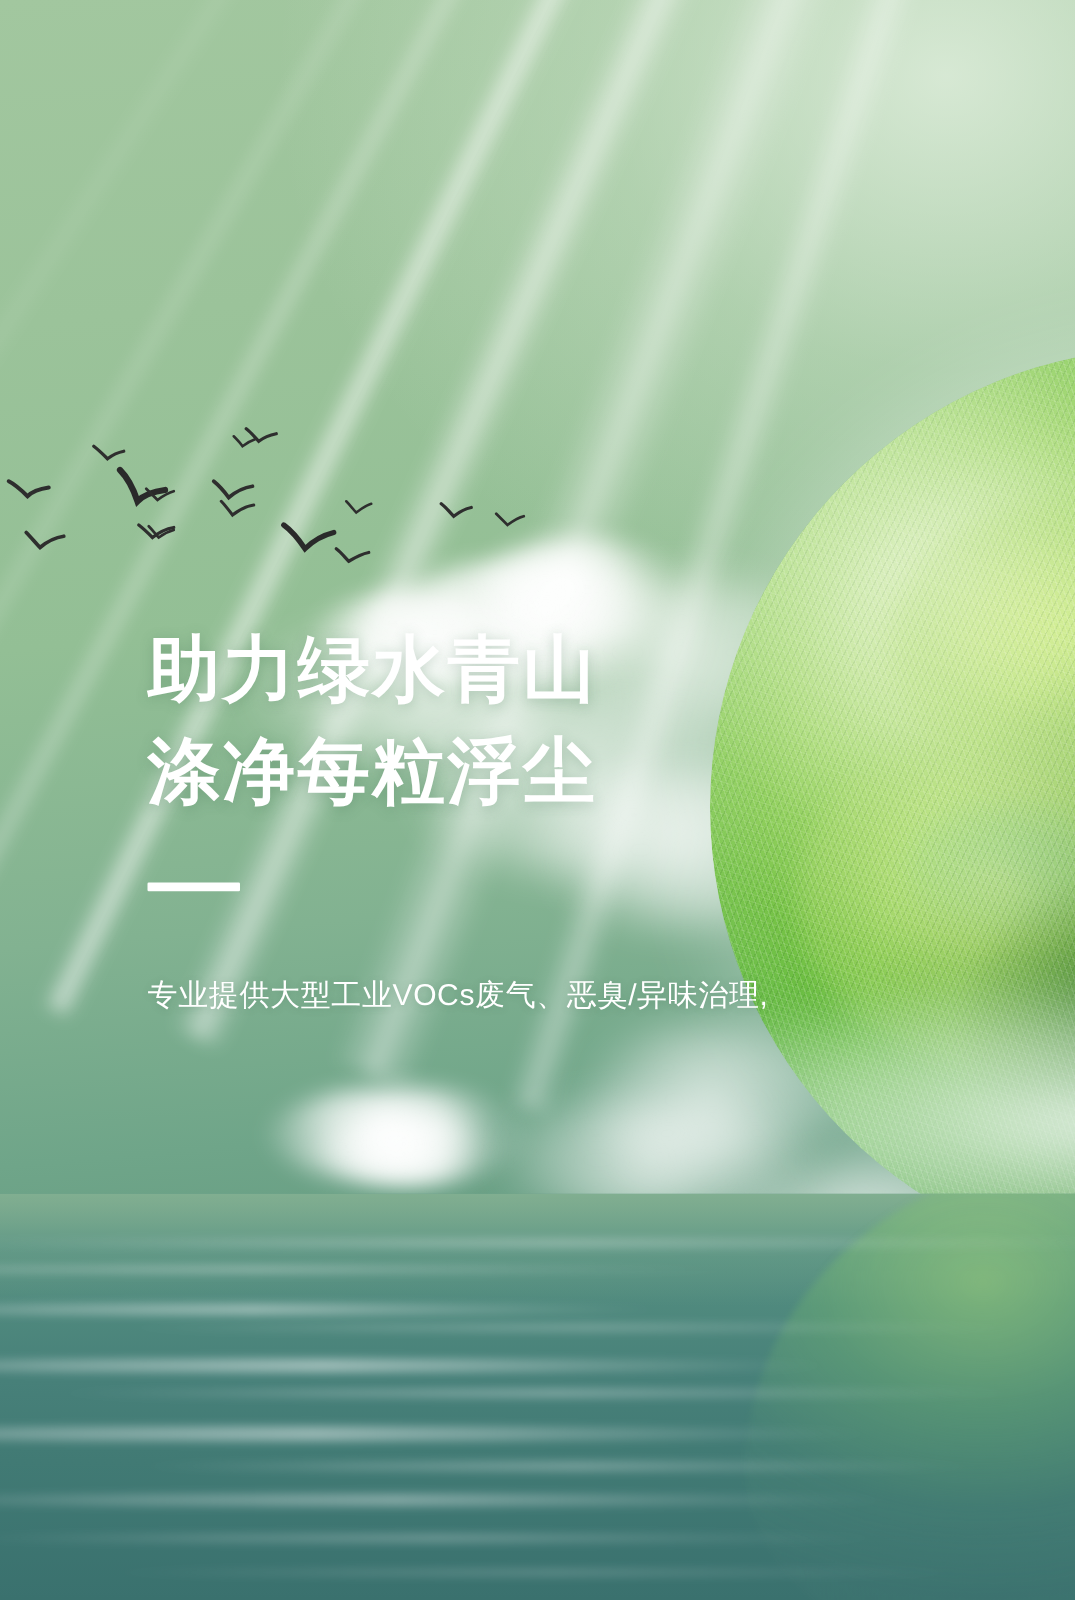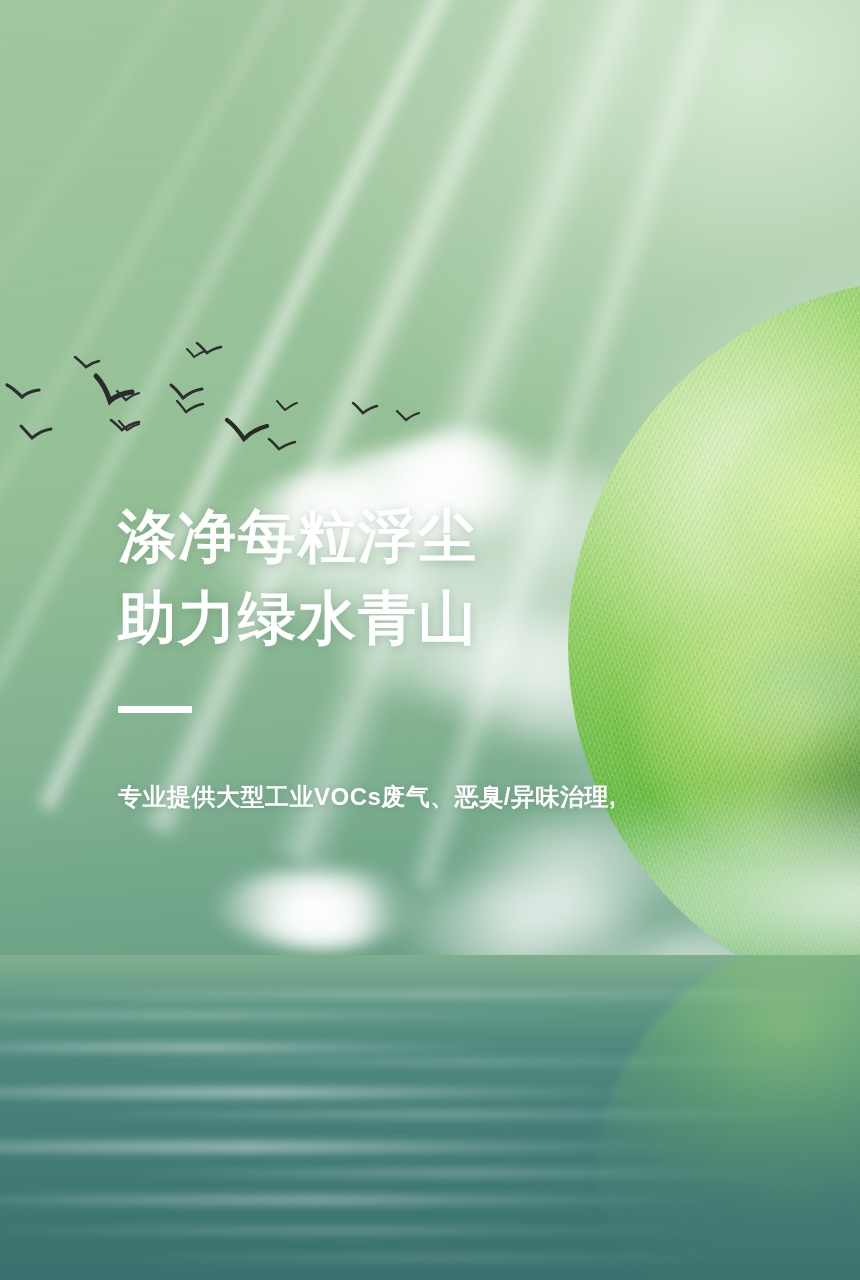--- a/index.html
+++ b/index.html
@@ -213,21 +213,21 @@
   .subtitle {
     margin-top: 62px;
     color: #ffffff;
     font-size: 24px;
     font-weight: 400;
     line-height: 1.82;
     letter-spacing: 0.5px;
     text-shadow: 0 1px 6px rgba(60,110,80,0.26);
     white-space: nowrap;
   }
-  .subtitle-line { display: block; font-weight: bold; }
+  .subtitle-line { display: block; }
 </style>
 </head>
 <body>
 
 <div id="poster">
 
   <div class="sky"></div>
 
   <div class="rays">
     <div class="ray" style="left:690px;  width:26px; transform: rotate(26deg); opacity:0.95;"></div>
@@ -369,22 +369,22 @@
     <div class="wave" style="top:156px; height:7px;  opacity:0.38; left:4%;   width:92%;"></div>
     <div class="wave" style="top:186px; height:12px; opacity:0.52; left:-28%; width:110%;"></div>
     <div class="wave" style="top:214px; height:8px;  opacity:0.34; left:12%;  width:80%;"></div>
     <div class="wave" style="top:240px; height:10px; opacity:0.42; left:-14%; width:98%;"></div>
     <div class="wave" style="top:272px; height:7px;  opacity:0.30; left:-6%;  width:90%;"></div>
     <div class="wave" style="top:300px; height:6px;  opacity:0.22; left:8%;   width:84%;"></div>
   </div>
 
   <div class="content">
     <h1 class="headline">
+      <span class="headline-line">助力绿水青山</span>
       <span class="headline-line">涤净每粒浮尘</span>
-      <span class="headline-line">助力绿水青山</span>
     </h1>
 
     <div class="divider"></div>
 
     <div class="subtitle">
       <span class="subtitle-line">专业提供大型工业VOCs废气、恶臭/异味治理,</span>
     </div>
   </div>
 
 </div>

